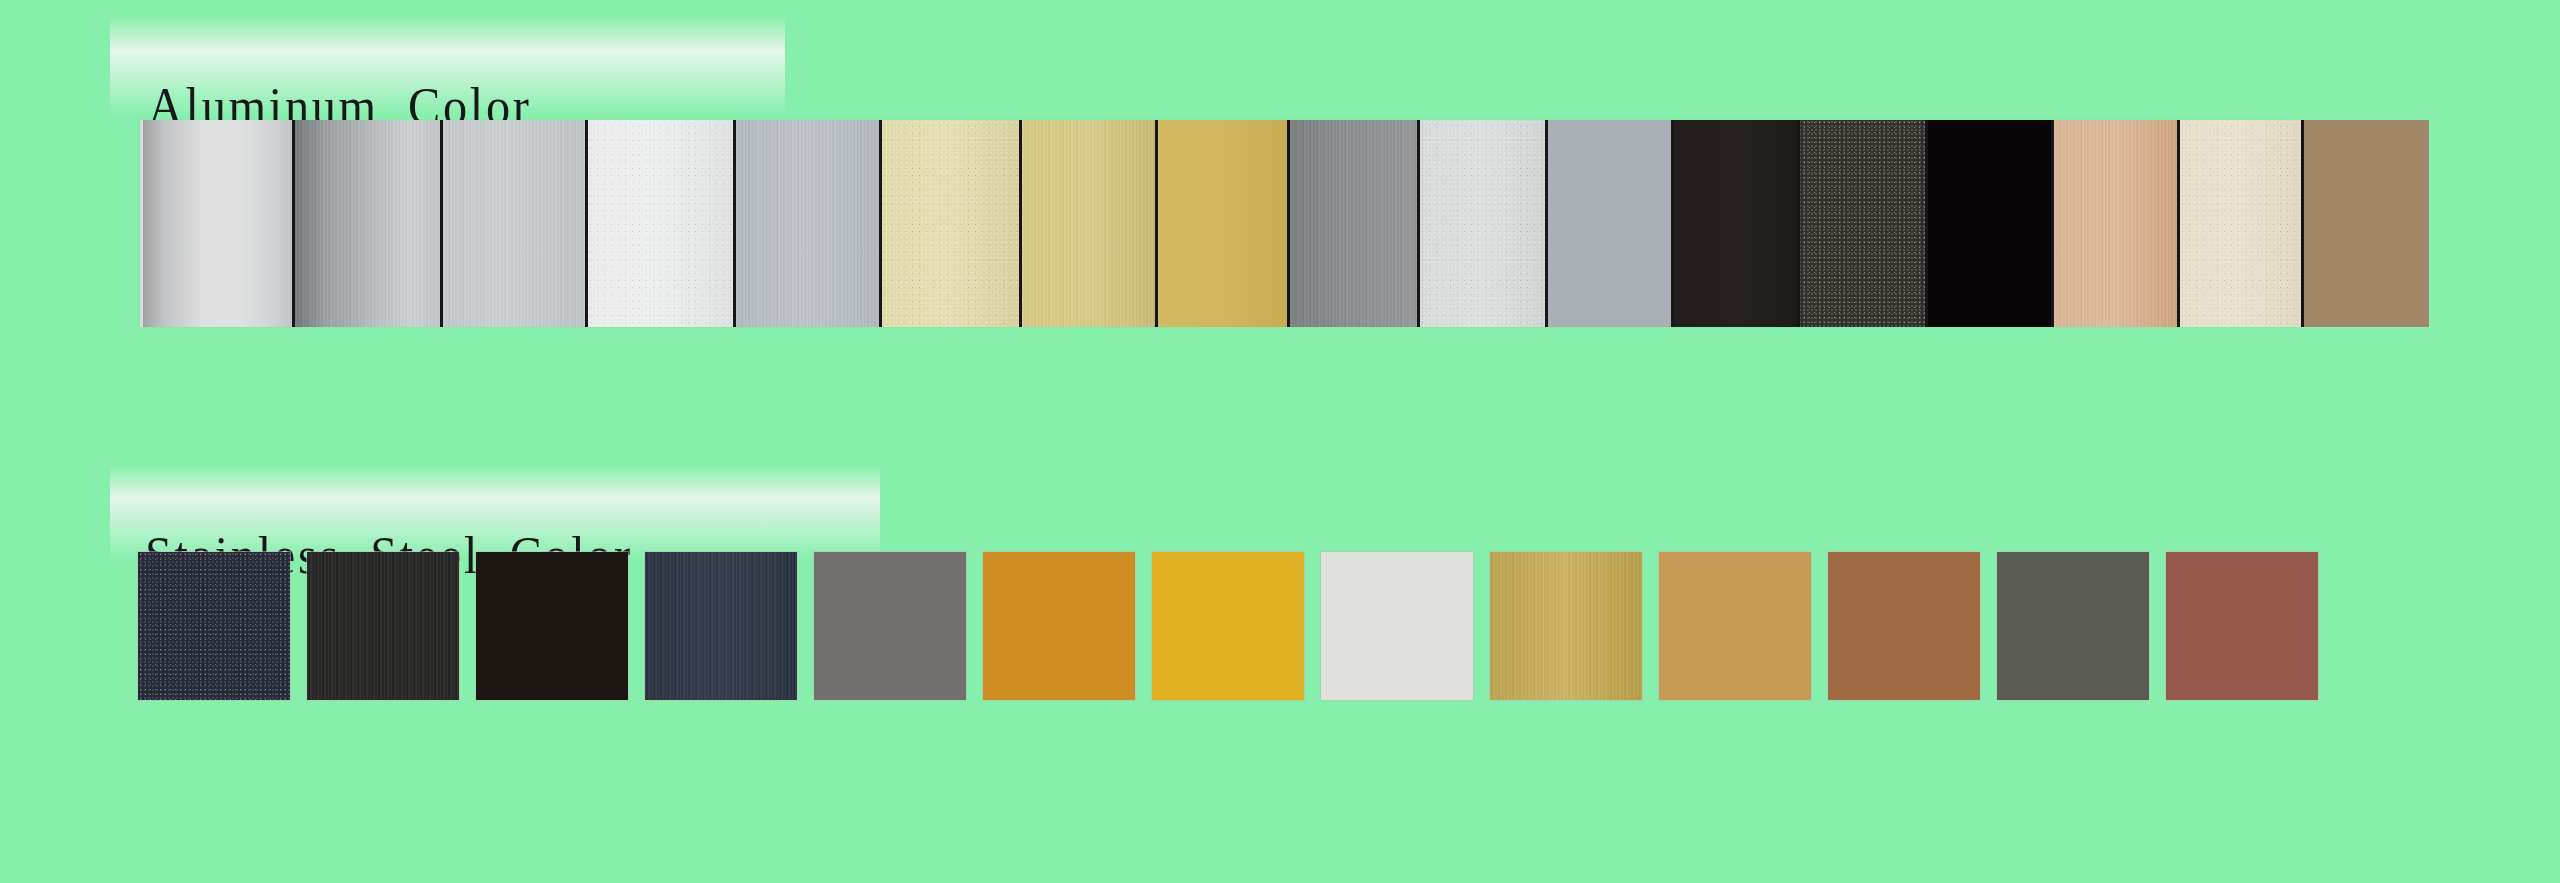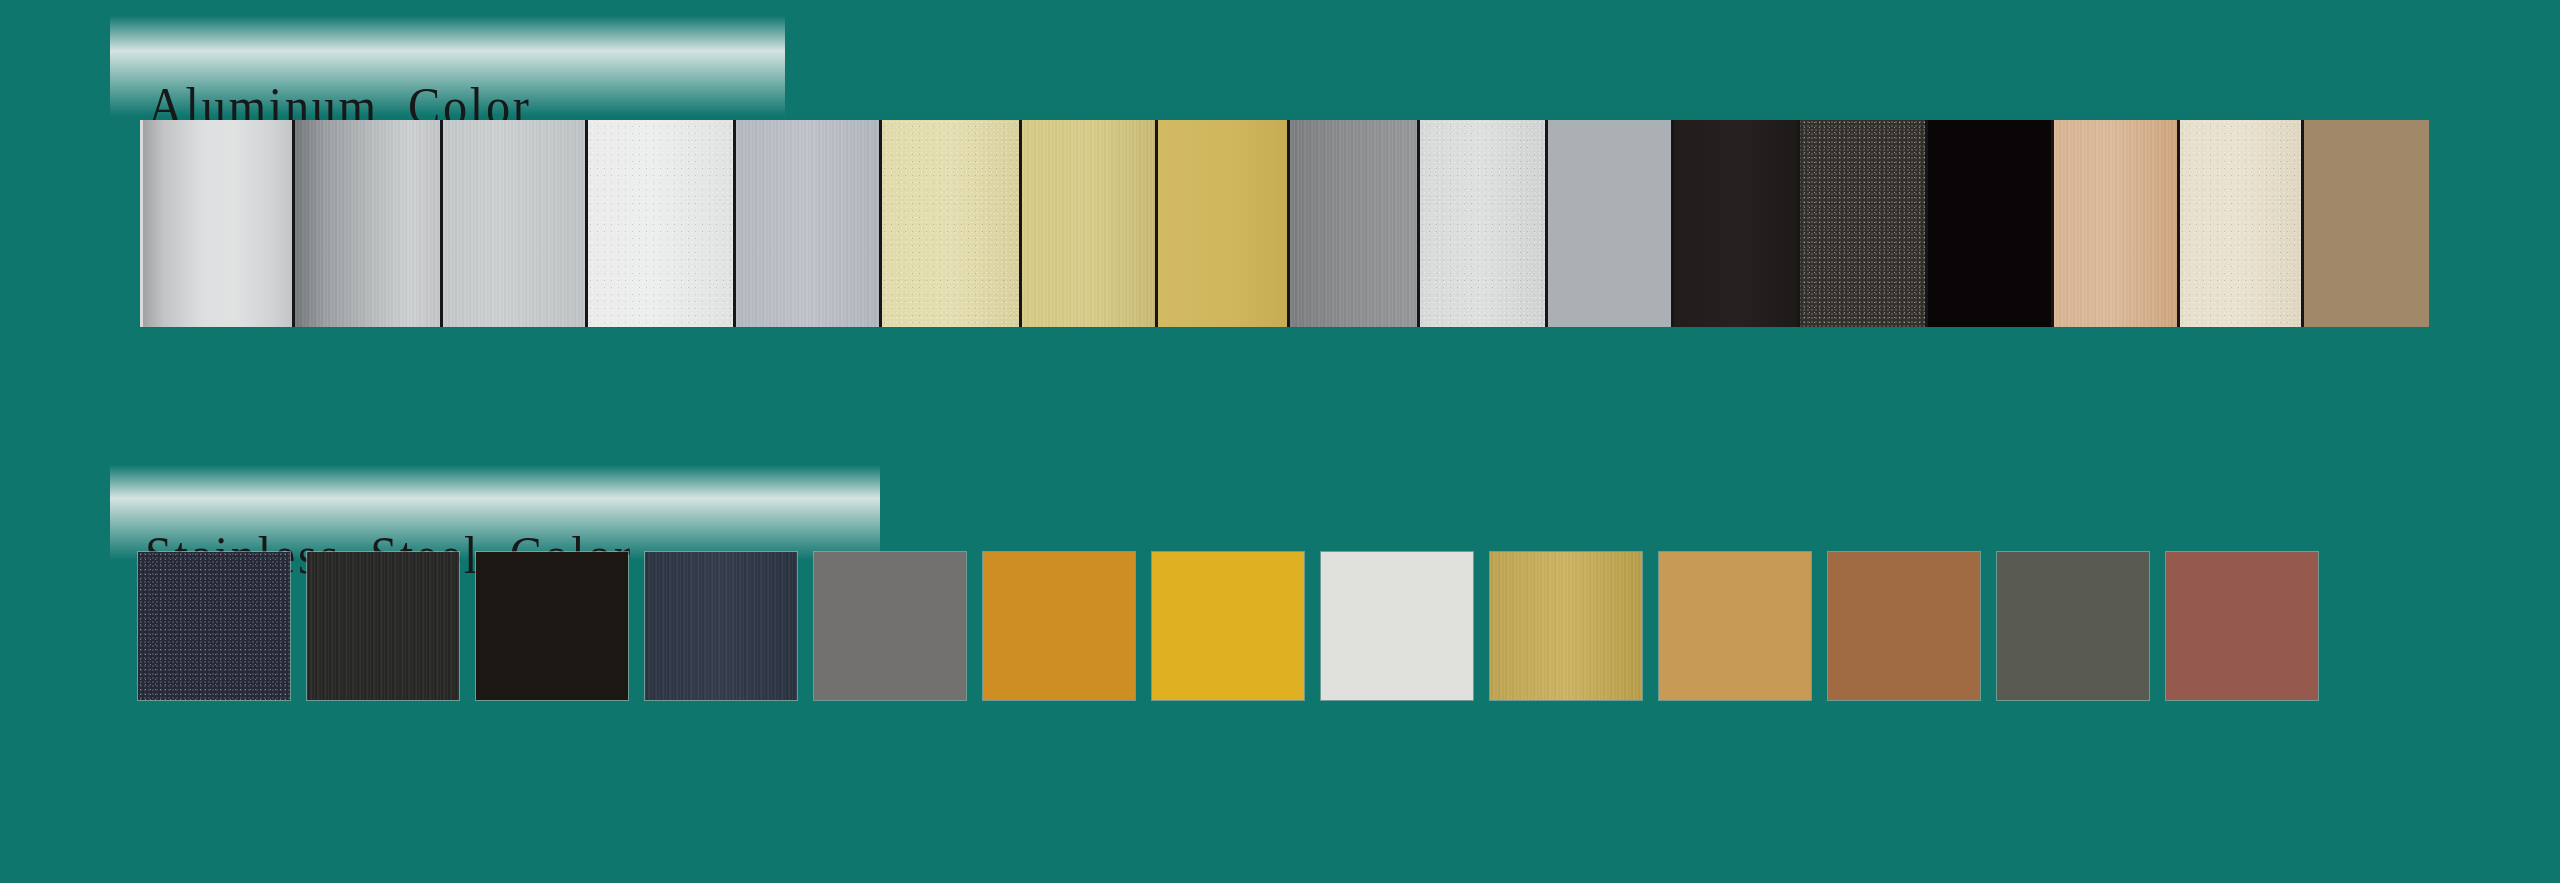--- a/index.html
+++ b/index.html
@@ -13,21 +13,21 @@
     height: 883px;
     position: relative;
     overflow: hidden;
     font-family: "Liberation Serif", "DejaVu Serif", serif;
     -webkit-font-smoothing: antialiased;
   }
 
   .page {
     position: absolute;
     inset: 0;
-    background: #0f766e;
+    background: #86efac;
   }
 
   
   .wash {
     position: absolute;
     background: linear-gradient(180deg, rgba(250,250,249,0) 0%, rgba(247,247,245,0.85) 35%, rgba(250,250,250,0) 100%);
     pointer-events: none;
   }
 
   

